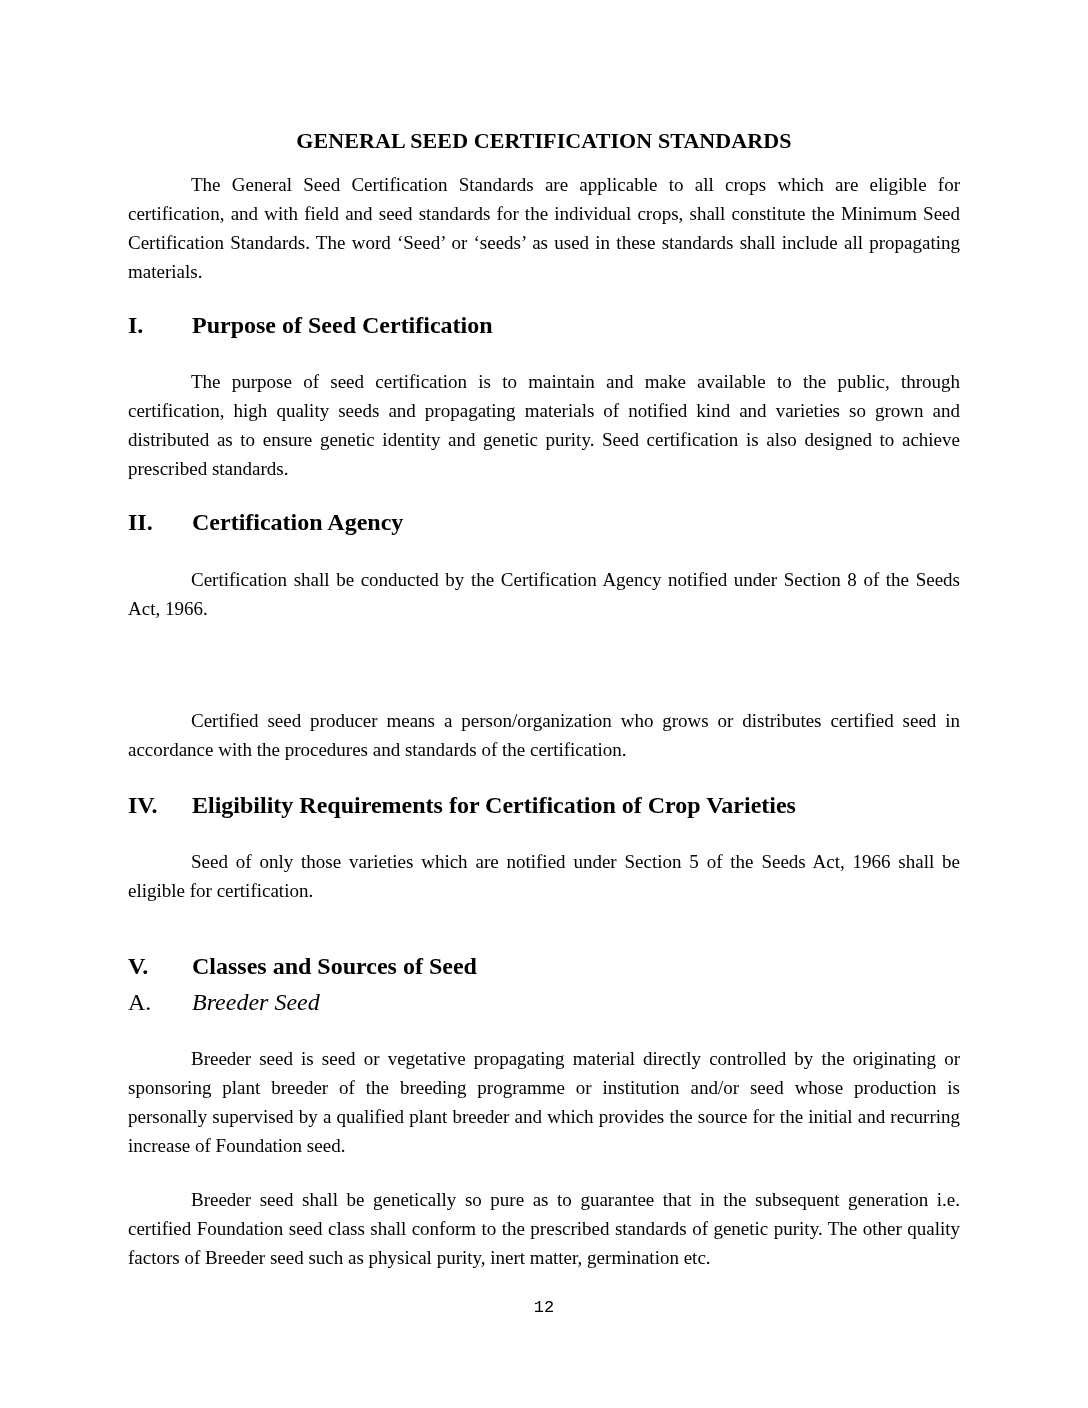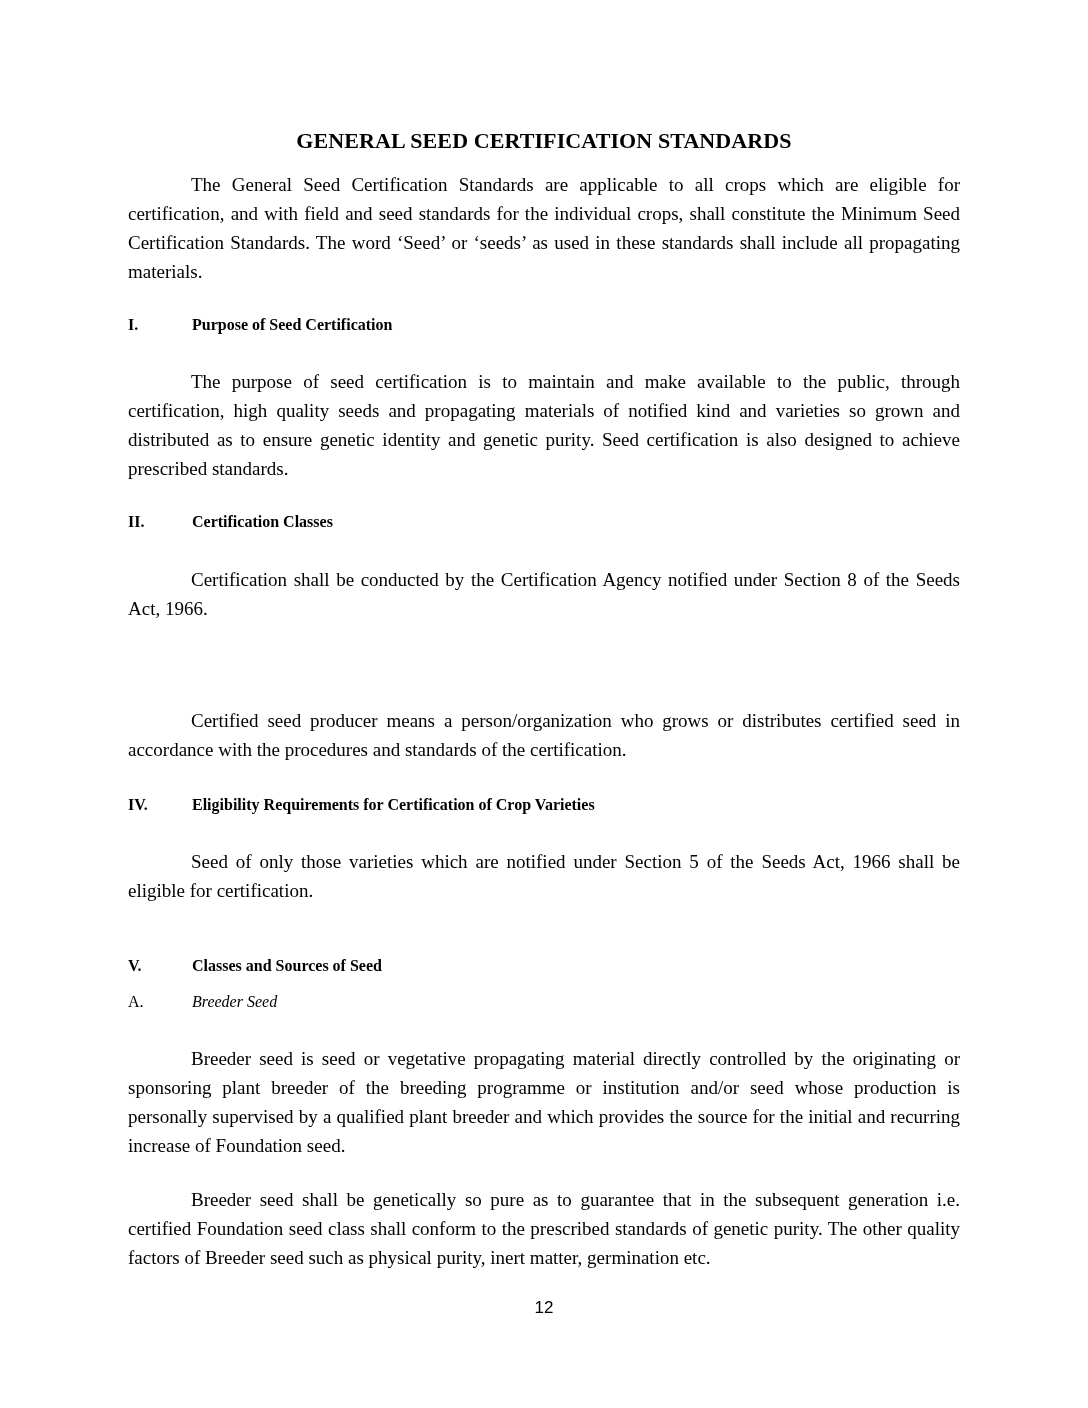--- a/index.html
+++ b/index.html
@@ -3,43 +3,43 @@
 <meta charset="utf-8">
 <style>
   html, body { margin: 0; padding: 0; background: #ffffff; }
   body { width: 1088px; height: 1408px; position: relative; overflow: hidden;
          font-family: "Liberation Serif", "DejaVu Serif", serif; color: #000; }
   .page { position: absolute; left: 0; top: 0; width: 1088px; height: 1192px; background: #fff; }
   .title { position: absolute; top: 128px; left: 0; width: 1088px; text-align: center;
            font-weight: bold; font-size: 22px; letter-spacing: 0.1px; }
   .para { position: absolute; left: 128px; width: 832px; font-size: 19px; line-height: 29px;
           text-align: justify; text-indent: 63px; margin: 0; }
-  .heading { position: absolute; left: 128px; font-size: 16px; font-weight: bold; line-height: 24px; }
+  .heading { position: absolute; left: 128px; font-size: 24px; font-weight: bold; line-height: 24px; }
   .heading .num { display: inline-block; width: 64px; }
   .heading.italic .txt { font-style: italic; font-weight: normal; }
   .heading.italic .num { font-weight: normal; }
   .pagenum { position: absolute; top: 1298px; left: 0; width: 1088px; text-align: center;
-             font-family: Liberation Sans, sans-serif; font-size: 17px; }
+             font-family: Liberation Mono, monospace; font-size: 17px; }
 </style>
 </head>
 <body>
 
 <div class="page">
 
   <div class="title">GENERAL SEED CERTIFICATION STANDARDS</div>
 
   <p class="para" style="top:170px;">The General Seed Certification Standards are applicable to all crops which are eligible for certification, and with field and seed standards for the individual crops, shall constitute the Minimum Seed Certification Standards. The word ‘Seed’ or ‘seeds’ as used in these standards shall include all propagating materials.</p>
 
   <div class="heading" style="top:313px;">
     <span class="num">I.</span><span class="txt">Purpose of Seed Certification</span>
   </div>
   <p class="para" style="top:367px;">The purpose of seed certification is to maintain and make available to the public, through certification, high quality seeds and propagating materials of notified kind and varieties so grown and distributed as to ensure genetic identity and genetic purity. Seed certification is also designed to achieve prescribed standards.</p>
 
   <div class="heading" style="top:510px;">
-    <span class="num">II.</span><span class="txt">Certification Classes</span>
+    <span class="num">II.</span><span class="txt">Certification Agency</span>
   </div>
   <p class="para" style="top:565px;">Certification shall be conducted by the Certification Agency notified under Section 8 of the Seeds Act, 1966.</p>
 
   <p class="para" style="top:706px;">Certified seed producer means a person/organization who grows or distributes certified seed in accordance with the procedures and standards of the certification.</p>
 
   <div class="heading" style="top:793px;">
     <span class="num">IV.</span><span class="txt">Eligibility Requirements for Certification of Crop Varieties</span>
   </div>
   <p class="para" style="top:847px;">Seed of only those varieties which are notified under Section 5 of the Seeds Act, 1966 shall be eligible for certification.</p>
 

